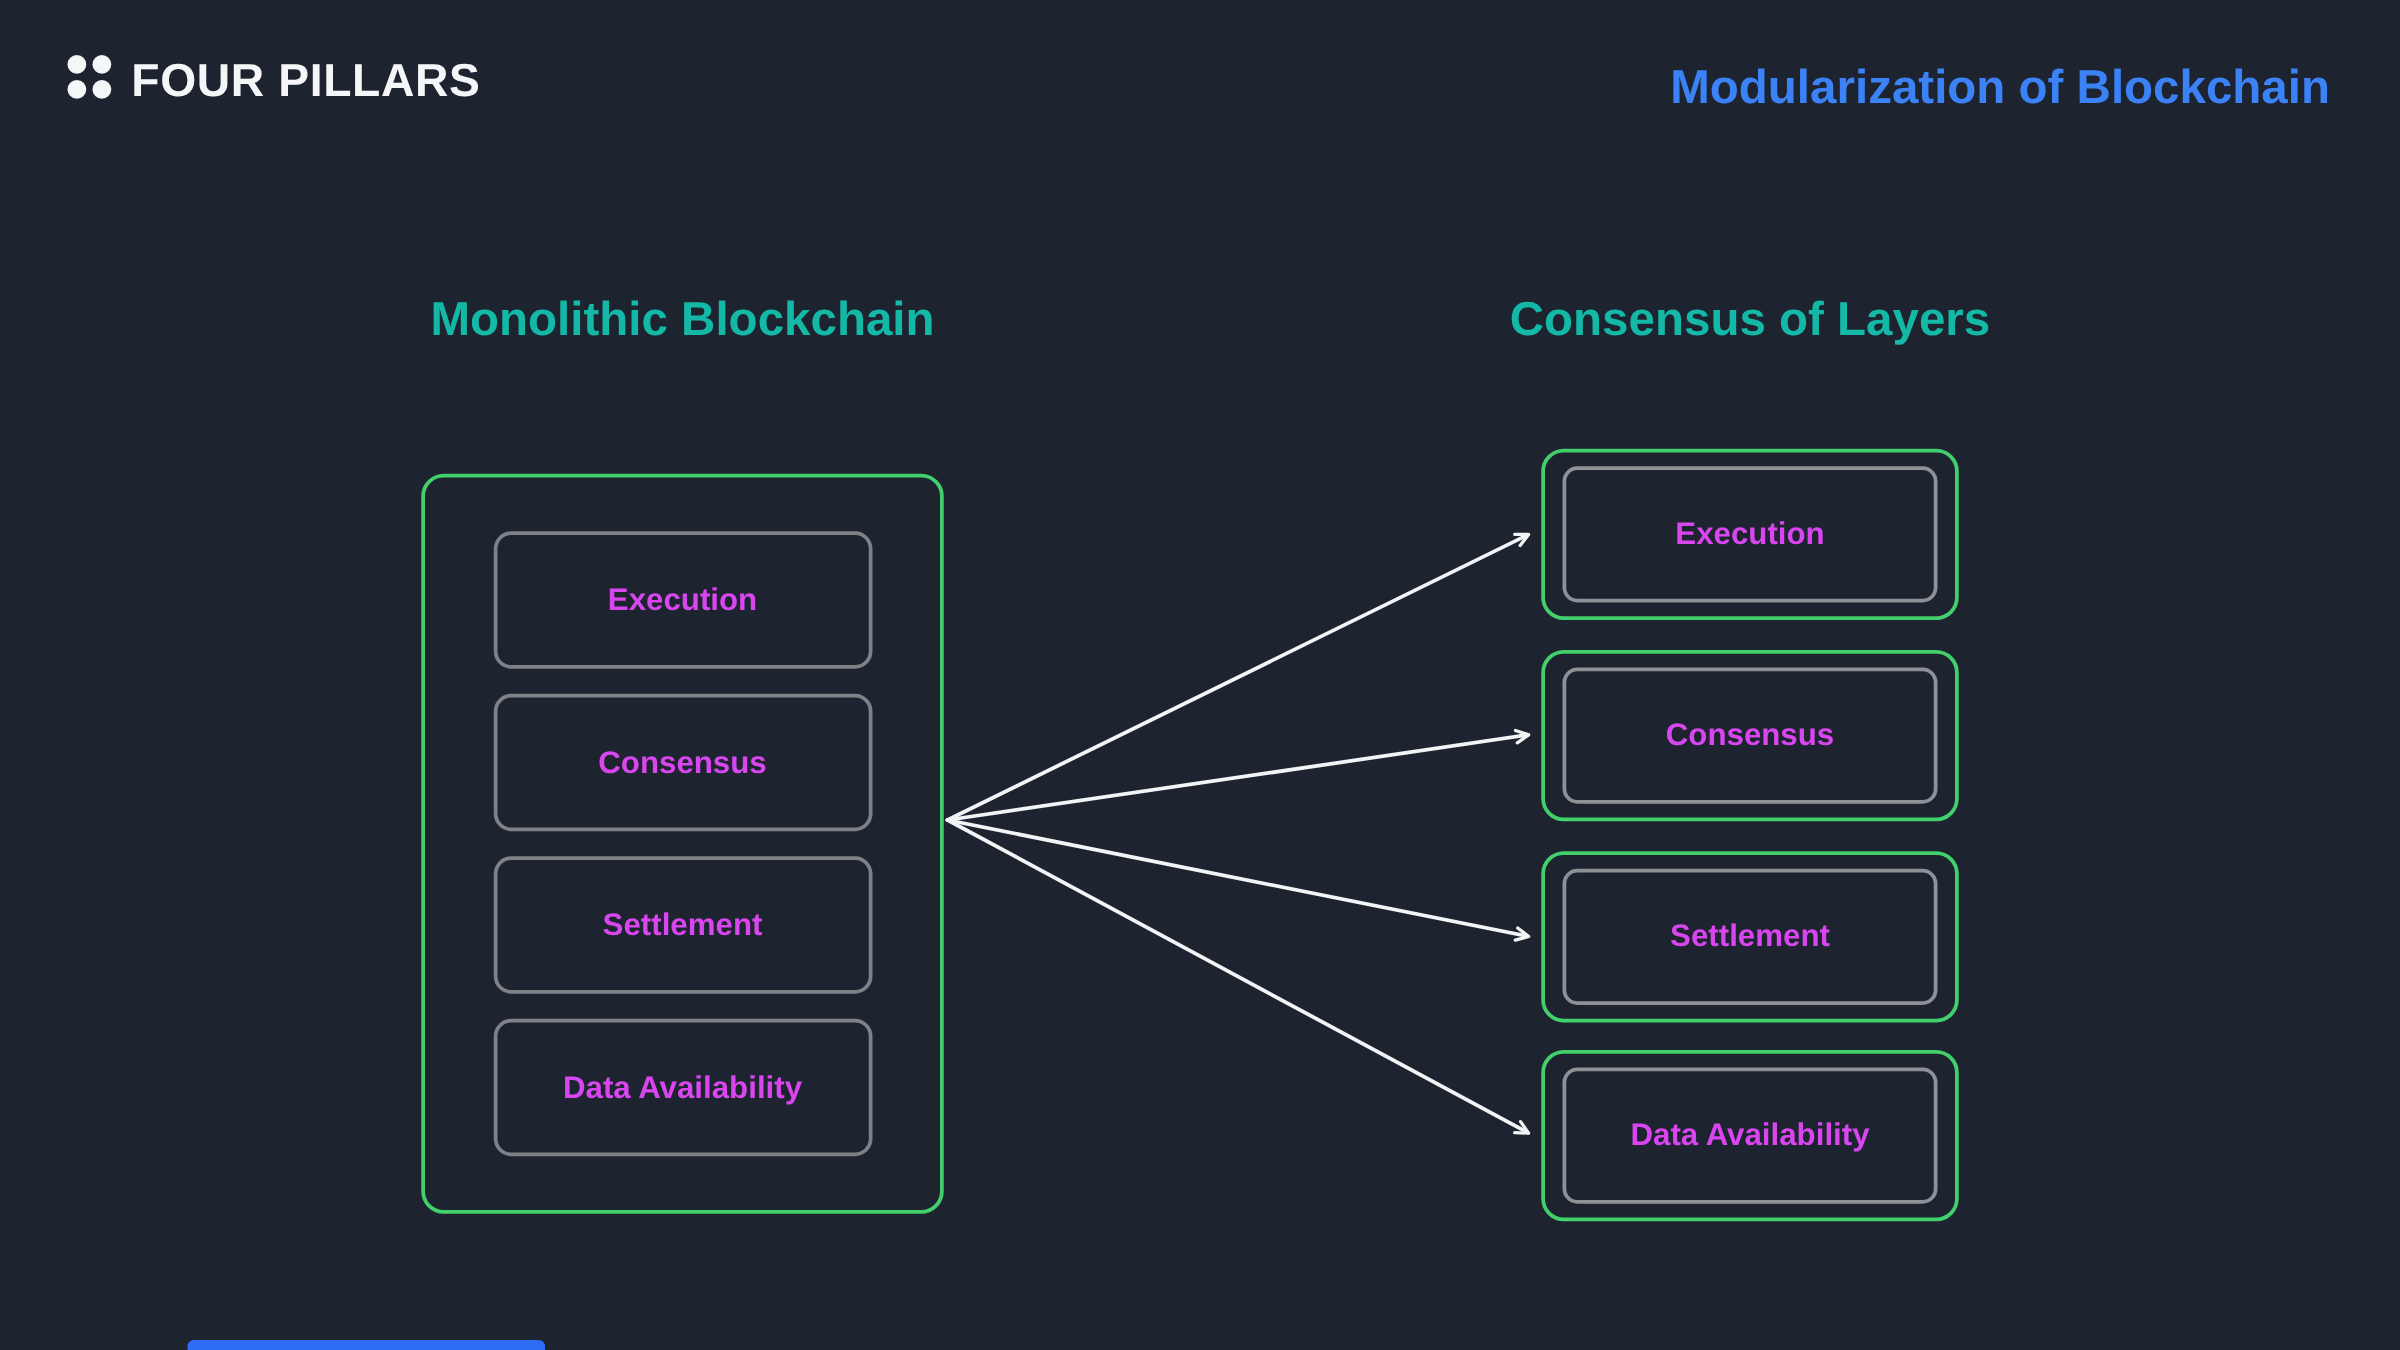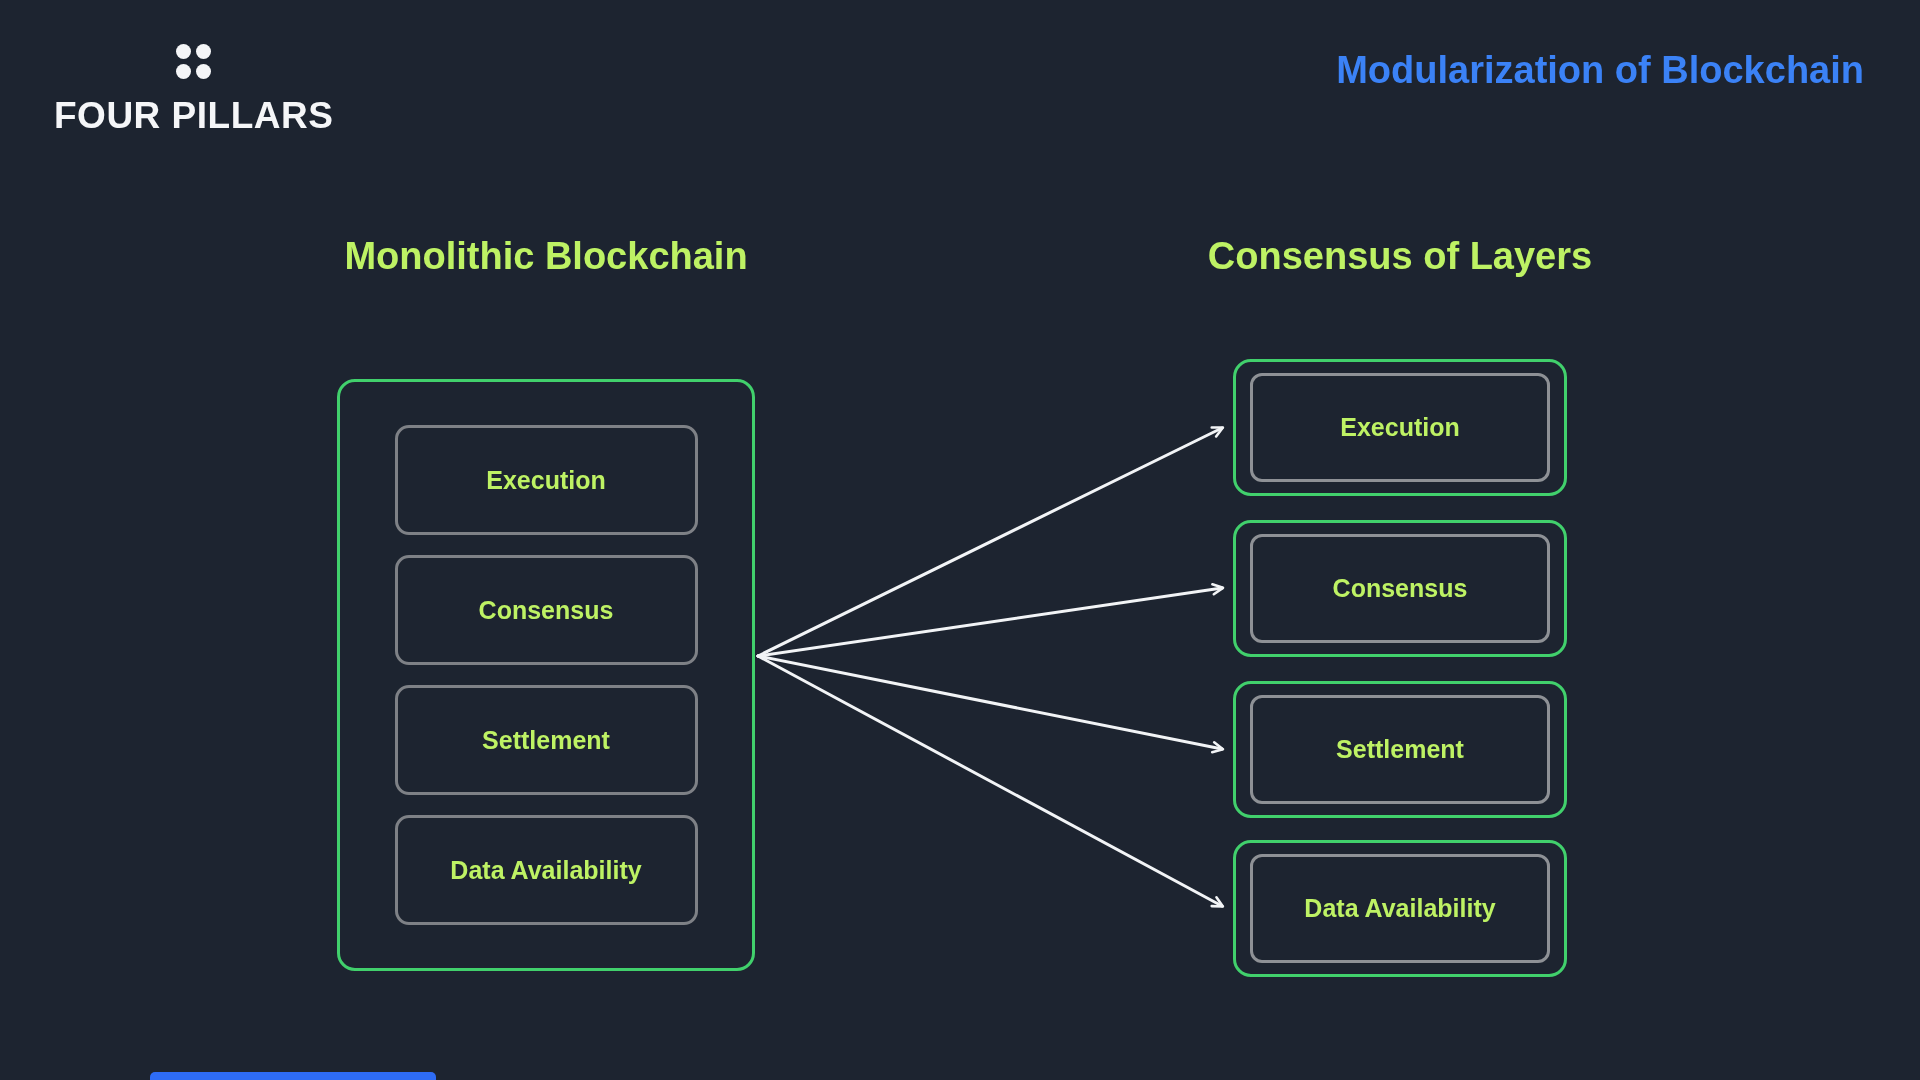--- a/index.html
+++ b/index.html
@@ -2,46 +2,46 @@
 <html><head>
 <meta charset="utf-8">
 <style>
   html,body{margin:0;padding:0;background:#1d2430;}
   .canvas{
     position:relative;width:1920px;height:1080px;overflow:hidden;
     background:#1d2430;font-family:"Liberation Sans",sans-serif;
     -webkit-font-smoothing:antialiased;
   }
   
-  .logo{position:absolute;left:54px;top:44px;display:flex;align-items:center;gap:16px;flex-direction:column;}
+  .logo{position:absolute;left:54px;top:44px;display:flex;gap:16px;}
   .logo-dots{display:grid;grid-template-columns:15px 15px;grid-template-rows:15px 15px;gap:5px;}
   .logo-dots span{width:15px;height:15px;border-radius:50%;background:#f5f6f8;display:block;}
   .logo-text{color:#f5f6f8;font-size:37px;font-weight:700;letter-spacing:.5px;white-space:nowrap;}
   .deck-title{
     position:absolute;top:49px;right:56px;color:#3b82f6;
     font-size:38px;font-weight:700;white-space:nowrap;
   }
   
   .section-heading{
     position:absolute;top:235px;transform:translateX(-50%);
-    color:#bef264;font-size:38px;font-weight:700;white-space:nowrap;
+    color:#14b8a6;font-size:38px;font-weight:700;white-space:nowrap;
   }
   .heading-left{left:546px;}
   .heading-right{left:1400px;}
   
   .mono-container{
     position:absolute;left:337px;top:379px;width:418px;height:592px;
     border:3px solid #41d06c;border-radius:18px;box-sizing:border-box;
     display:flex;flex-direction:column;justify-content:center;align-items:center;gap:20px;
   }
   .layer-box{
     width:303px;height:110px;border:3px solid #7e8186;border-radius:14px;
     box-sizing:border-box;display:flex;align-items:center;justify-content:center;
   }
-  .layer-label{color:#bef264;font-size:25px;font-weight:700;white-space:nowrap;}
+  .layer-label{color:#d946ef;font-size:25px;font-weight:700;white-space:nowrap;}
   
   .layer-outer{
     position:absolute;left:1233px;width:334px;height:137px;
     border:3px solid #41d06c;border-radius:18px;box-sizing:border-box;
     display:flex;align-items:center;justify-content:center;
   }
   .layer-outer .inner{
     width:300px;height:109px;border:3px solid #8e9196;border-radius:12px;
     box-sizing:border-box;display:flex;align-items:center;justify-content:center;
   }

